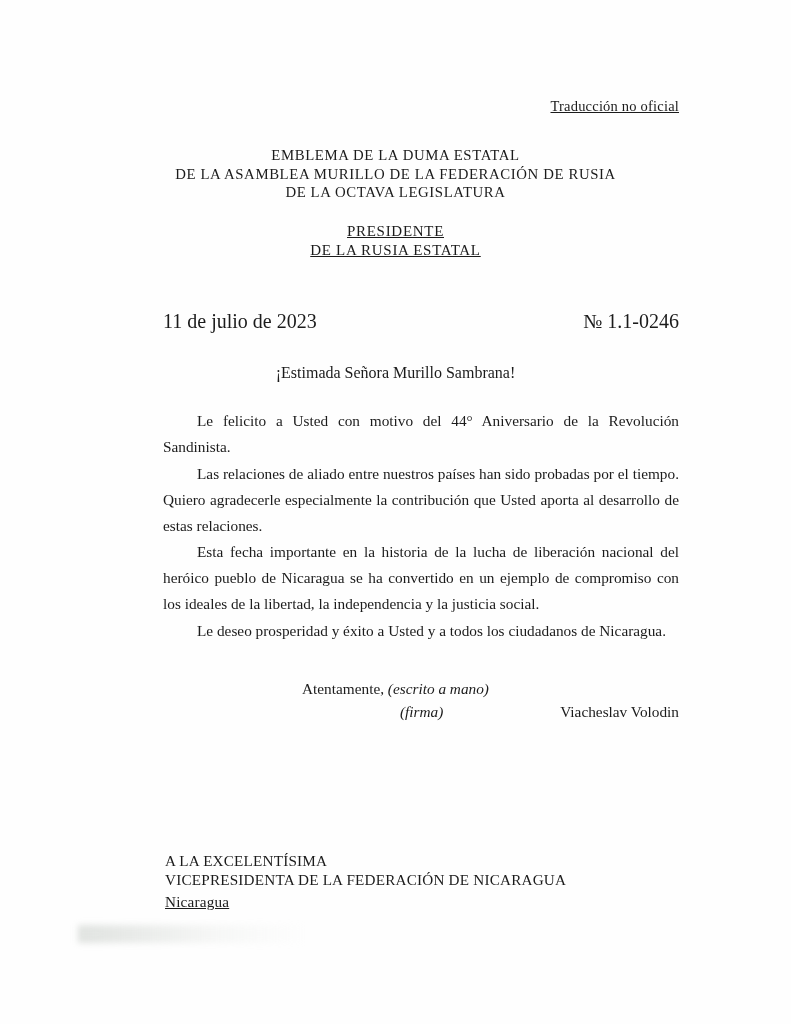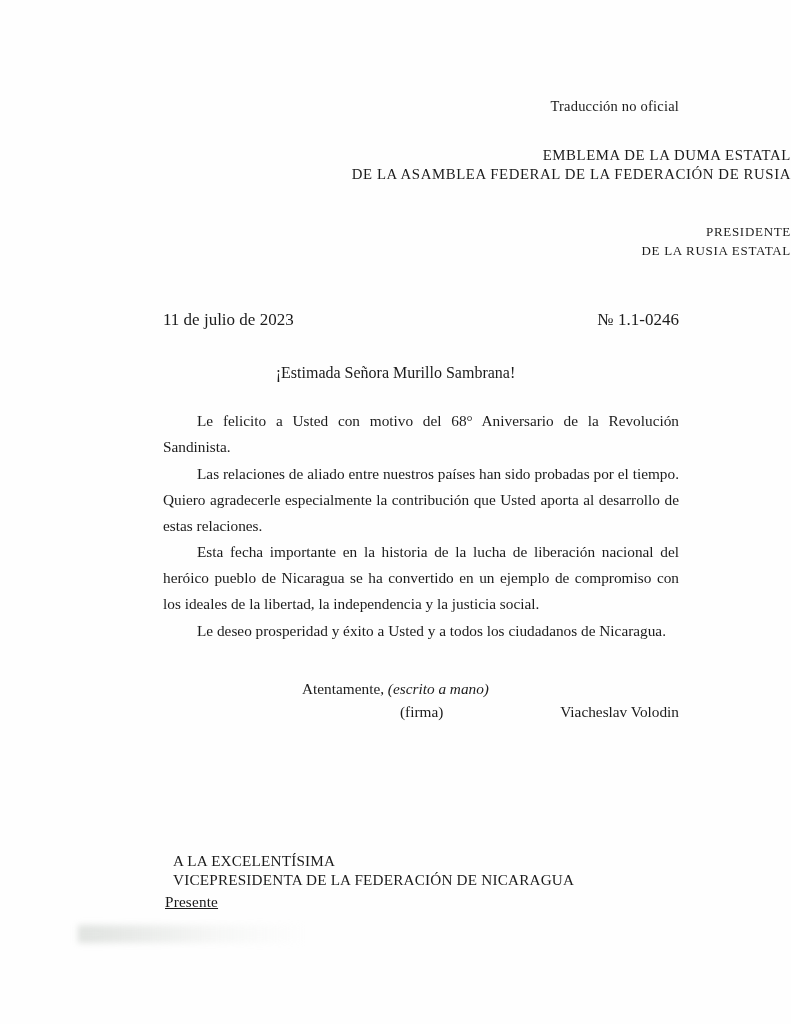--- a/index.html
+++ b/index.html
@@ -28,56 +28,58 @@
     width: 230px;
     height: 18px;
     background: linear-gradient(90deg, rgba(200,205,200,0.55), rgba(225,228,224,0.25) 60%, rgba(255,255,255,0) 100%);
     filter: blur(3px);
   }
   .top-note {
     position: absolute;
     right: 112px;
     top: 98px;
     font-size: 14.5px;
+    text-decoration: underline;
     letter-spacing: 0.2px;
     white-space: nowrap;
   }
   .emblem-block {
     position: absolute;
     left: 0;
     right: 0;
     top: 146px;
     text-align: center;
     font-size: 14.8px;
     line-height: 18.5px;
     letter-spacing: 0.6px;
     font-variant: small-caps;
   }
-  .emblem-block .ln { display: block; white-space: nowrap; text-align: right; }
+  .emblem-block .ln { display: block; white-space: nowrap; }
   .office-block {
     position: absolute;
     left: 0;
     right: 0;
     top: 222px;
-    text-align: right;
-    font-size: 13px;
+    text-align: center;
+    font-size: 15px;
     line-height: 19px;
     letter-spacing: 0.7px;
     font-variant: small-caps;
+    text-decoration: underline;
   }
   .office-block .ln { display: block; }
   .meta-row {
     position: absolute;
     left: 163px;
     right: 112px;
     top: 310px;
     display: flex;
     justify-content: space-between;
     align-items: baseline;
-    font-size: 17px;
+    font-size: 20px;
   }
   .salutation {
     position: absolute;
     left: 0;
     right: 0;
     top: 364px;
     text-align: center;
     font-size: 16px;
   }
   .body-text {
@@ -107,77 +109,78 @@
   .sign-row {
     position: absolute;
     left: 400px;
     right: 112px;
     top: 703px;
     display: flex;
     justify-content: space-between;
     align-items: baseline;
     font-size: 15.3px;
   }
-  .sign-row .firma { }
+  .sign-row .firma { font-style: italic; }
   .address-block {
     position: absolute;
     left: 165px;
     top: 851px;
     font-size: 15.2px;
     line-height: 19px;
     letter-spacing: 0.2px;
   }
-  .address-block .ln { display: block; white-space: nowrap; margin-left: 8px; }
+  .address-block .ln { display: block; white-space: nowrap; }
   .address-block .present {
     display: inline-block;
     margin-top: 3px;
     text-decoration: underline;
   }
 </style>
 </head>
 <body>
 
 <div class="page">
 
   <div class="top-note">Traducción no oficial</div>
 
   <div class="emblem-block">
     <span class="ln">EMBLEMA DE LA DUMA ESTATAL</span>
-    <span class="ln">DE LA ASAMBLEA FEDERAL DE LA FEDERACIÓN DE RUSIA</span>
+    <span class="ln">DE LA ASAMBLEA MURILLO DE LA FEDERACIÓN DE RUSIA</span>
+    <span class="ln">DE LA OCTAVA LEGISLATURA</span>
   </div>
 
   <div class="office-block">
     <span class="ln">PRESIDENTE</span>
     <span class="ln">DE LA RUSIA ESTATAL</span>
   </div>
 
   <div class="meta-row">
     <span>11 de julio de 2023</span>
     <span>№ 1.1-0246</span>
   </div>
 
   <div class="salutation">¡Estimada Señora Murillo Sambrana!</div>
 
   <div class="body-text">
-    <p>Le felicito a Usted con motivo del 68° Aniversario de la Revolución Sandinista.</p>
+    <p>Le felicito a Usted con motivo del 44° Aniversario de la Revolución Sandinista.</p>
     <p>Las relaciones de aliado entre nuestros países han sido probadas por el tiempo. Quiero agradecerle especialmente la contribución que Usted aporta al desarrollo de estas relaciones.</p>
     <p>Esta fecha importante en la historia de la lucha de liberación nacional del heróico pueblo de Nicaragua se ha convertido en un ejemplo de compromiso con los ideales de la libertad, la independencia y la justicia social.</p>
     <p>Le deseo prosperidad y éxito a Usted y a todos los ciudadanos de Nicaragua.</p>
   </div>
 
   <div class="closing">
     <span>Atentamente,</span>
     <span class="note">(escrito a mano)</span>
   </div>
 
   <div class="sign-row">
     <span class="firma">(firma)</span>
     <span>Viacheslav Volodin</span>
   </div>
 
   <div class="address-block">
     <span class="ln">A LA EXCELENTÍSIMA</span>
     <span class="ln">VICEPRESIDENTA DE LA FEDERACIÓN DE NICARAGUA</span>
-    <span class="present">Presente</span>
+    <span class="present">Nicaragua</span>
   </div>
 
   <div class="smudge"></div>
 </div>
 
 </body></html>

